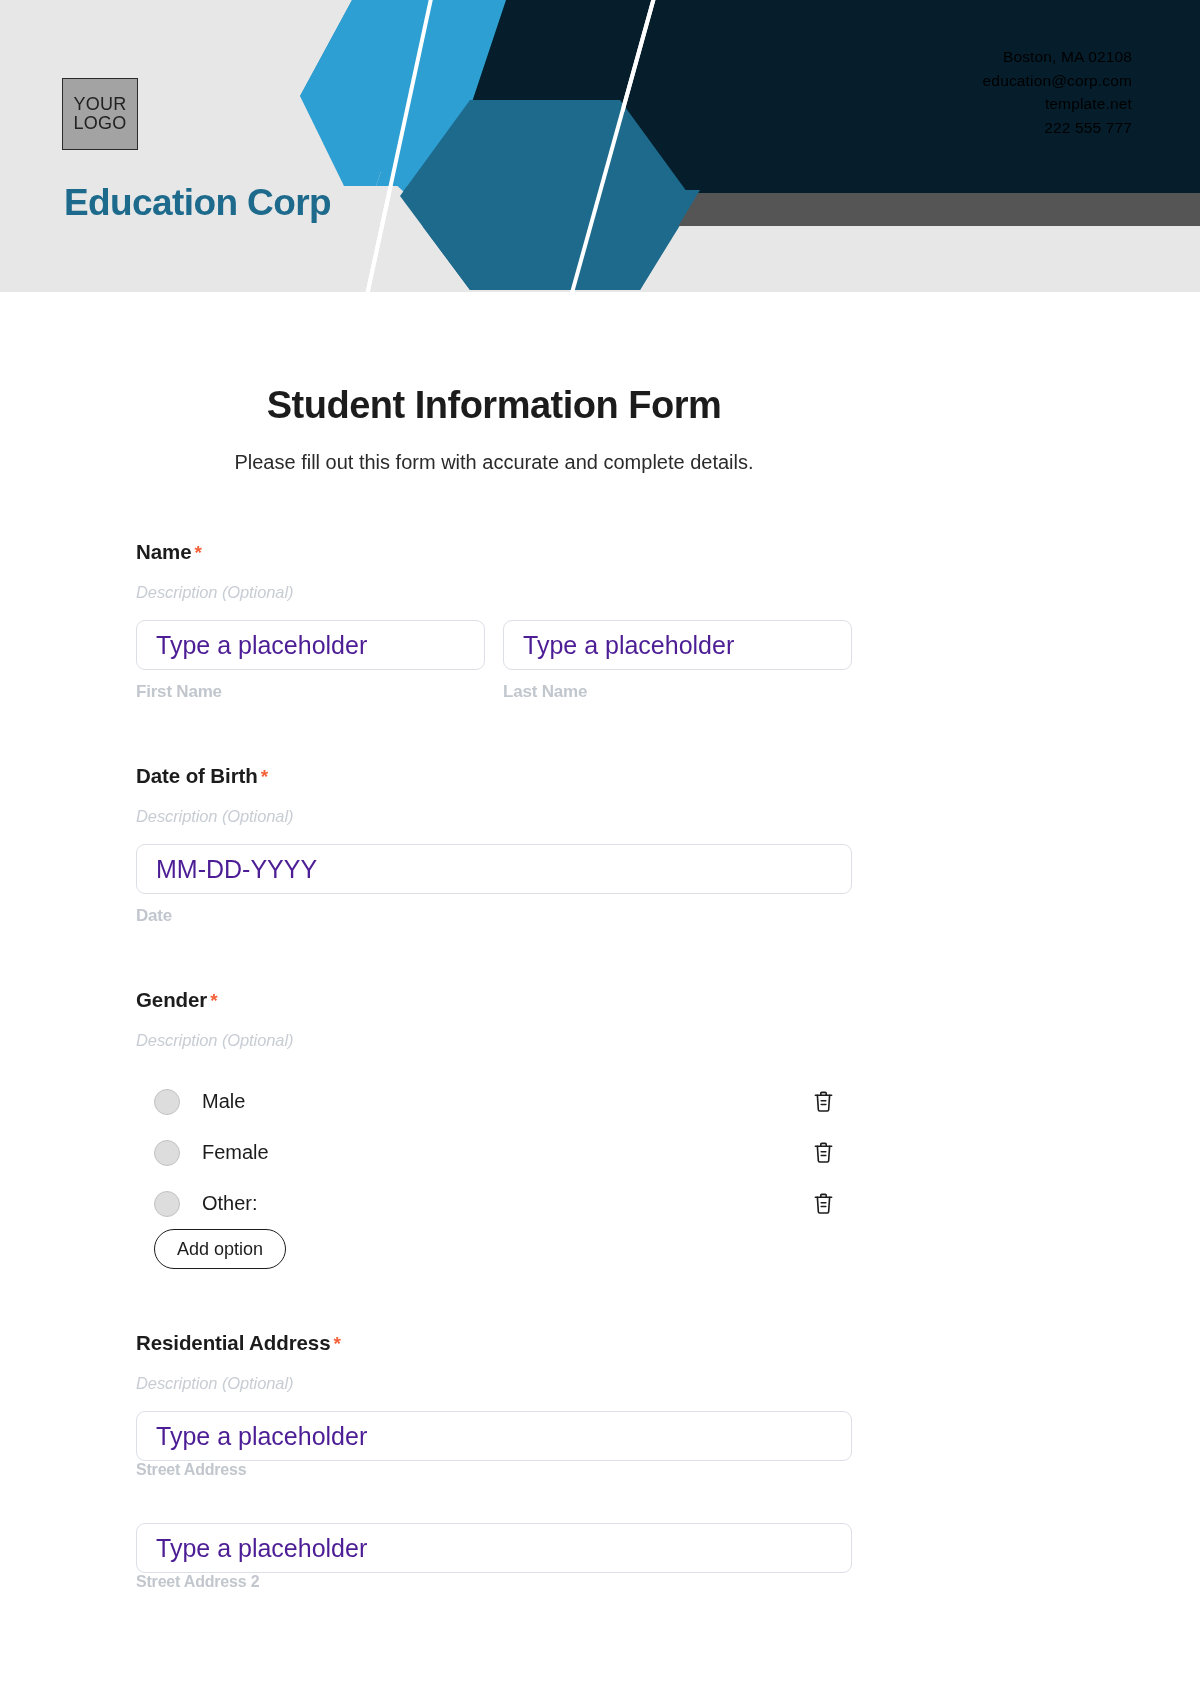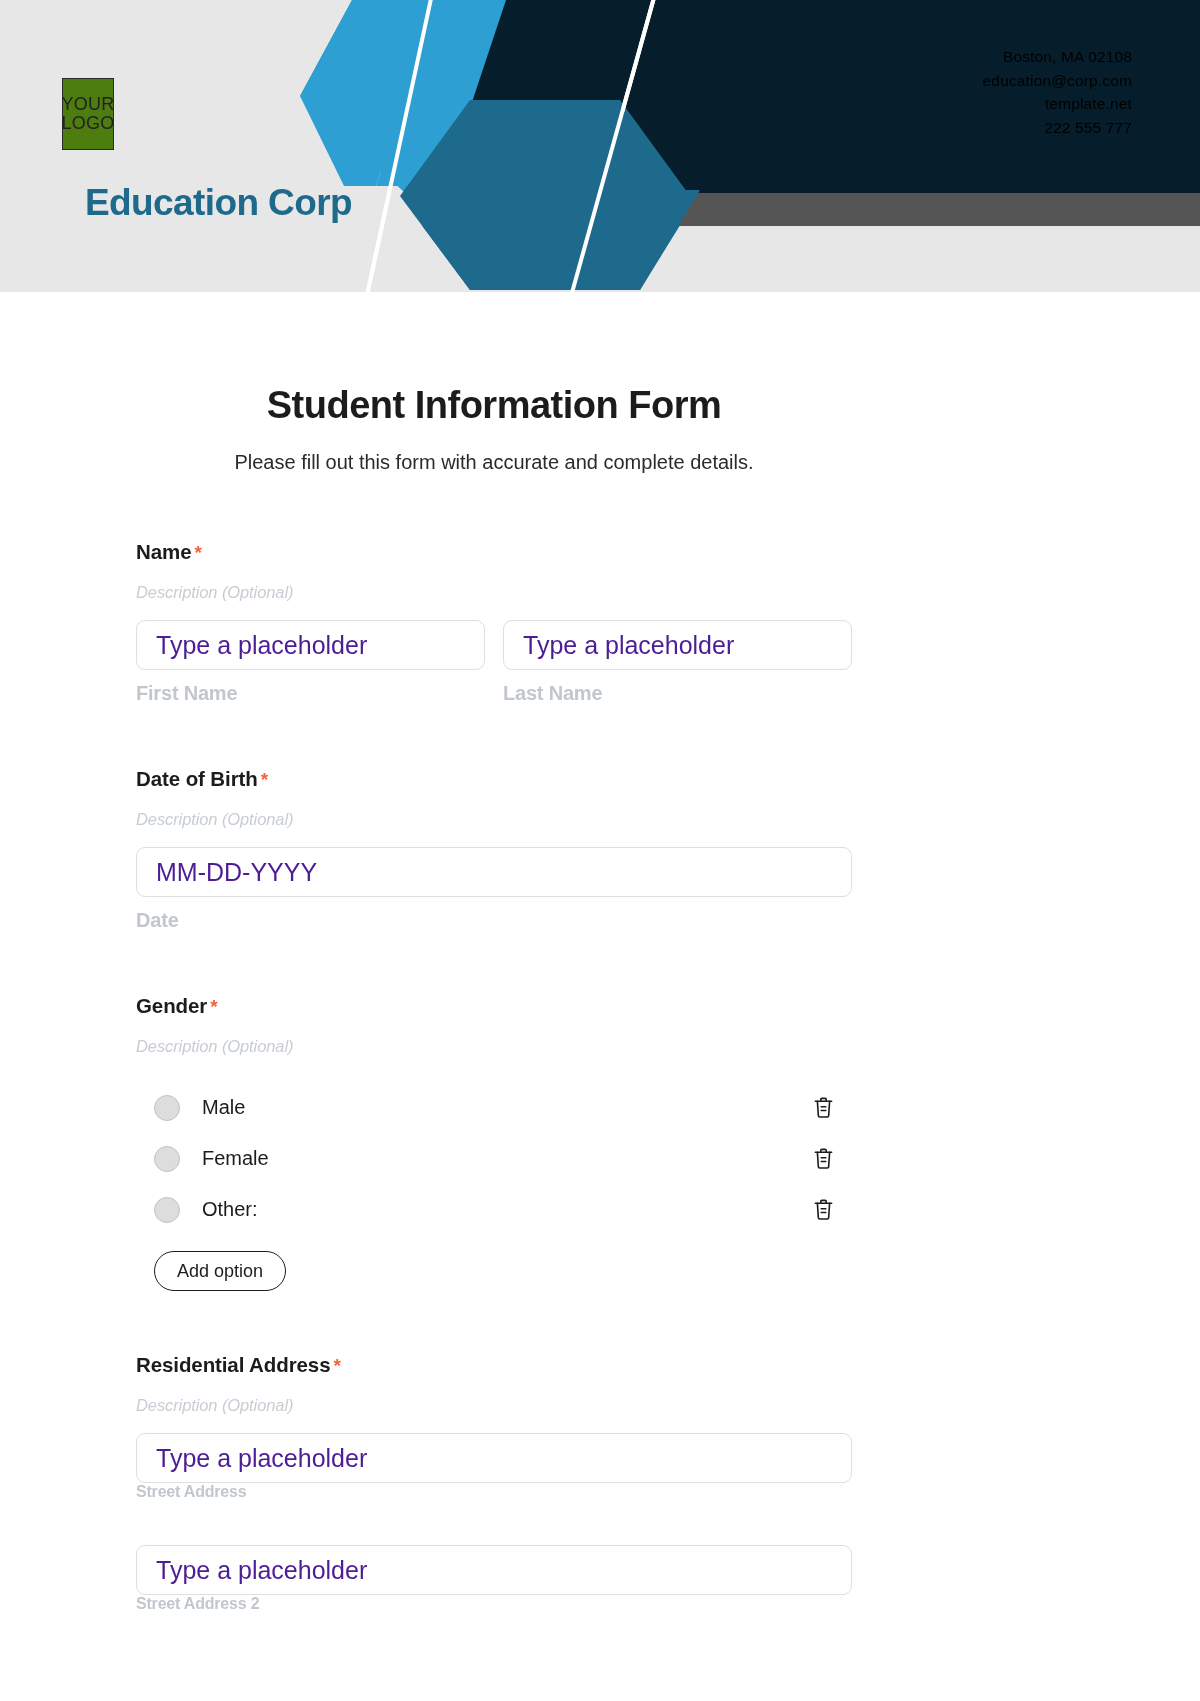--- a/index.html
+++ b/index.html
@@ -25,24 +25,24 @@
     inset: 0;
     width: 1200px;
     height: 292px;
     display: block;
   }
 
   .logo-box {
     position: absolute;
     left: 62px;
     top: 78px;
-    width: 52px;
+    width: 76px;
     height: 72px;
     border: 1.3px solid #2b2b2b;
-    background: #4d7c0f;
+    background: #a3a3a3;
     display: flex;
     flex-direction: column;
     align-items: center;
     justify-content: center;
     line-height: 1.08;
     z-index: 5;
   }
   .logo-box span {
     font-size: 18px;
     font-weight: 400;
@@ -54,21 +54,20 @@
   .company-name {
     position: absolute;
     left: 64px;
     top: 182px;
     font-size: 37px;
     font-weight: bold;
     color: #1d6a8c;
     letter-spacing: -0.6px;
     z-index: 5;
     white-space: nowrap;
-    margin-left: 21px;
   }
 
   .contact-block {
     position: absolute;
     right: 68px;
     top: 45px;
     text-align: right;
     z-index: 6;
     line-height: 1.52;
   }
@@ -146,21 +145,21 @@
     white-space: nowrap;
   }
 
   .sub-label-row {
     display: flex;
     gap: 18px;
     margin-top: 12px;
   }
   .sub-label {
     flex: 1;
-    font-size: 20px;
+    font-size: 17px;
     color: #c2c7ce;
     font-weight: bold;
     letter-spacing: -0.2px;
   }
 
   
   .option-list { margin-top: 26px; }
 
   .option-row {
     display: flex;
@@ -190,21 +189,20 @@
   .trash-btn {
     width: 30px;
     height: 30px;
     display: flex;
     align-items: center;
     justify-content: center;
     margin-right: 14px;
   }
 
   .add-option-btn {
-    margin-top: 16px;
     margin-left: 18px;
     display: inline-flex;
     align-items: center;
     justify-content: center;
     height: 40px;
     padding: 16px 22px;
     border: 1.5px solid #1c1c1c;
     border-radius: 22px;
     background: #ffffff;
     font-size: 18px;

